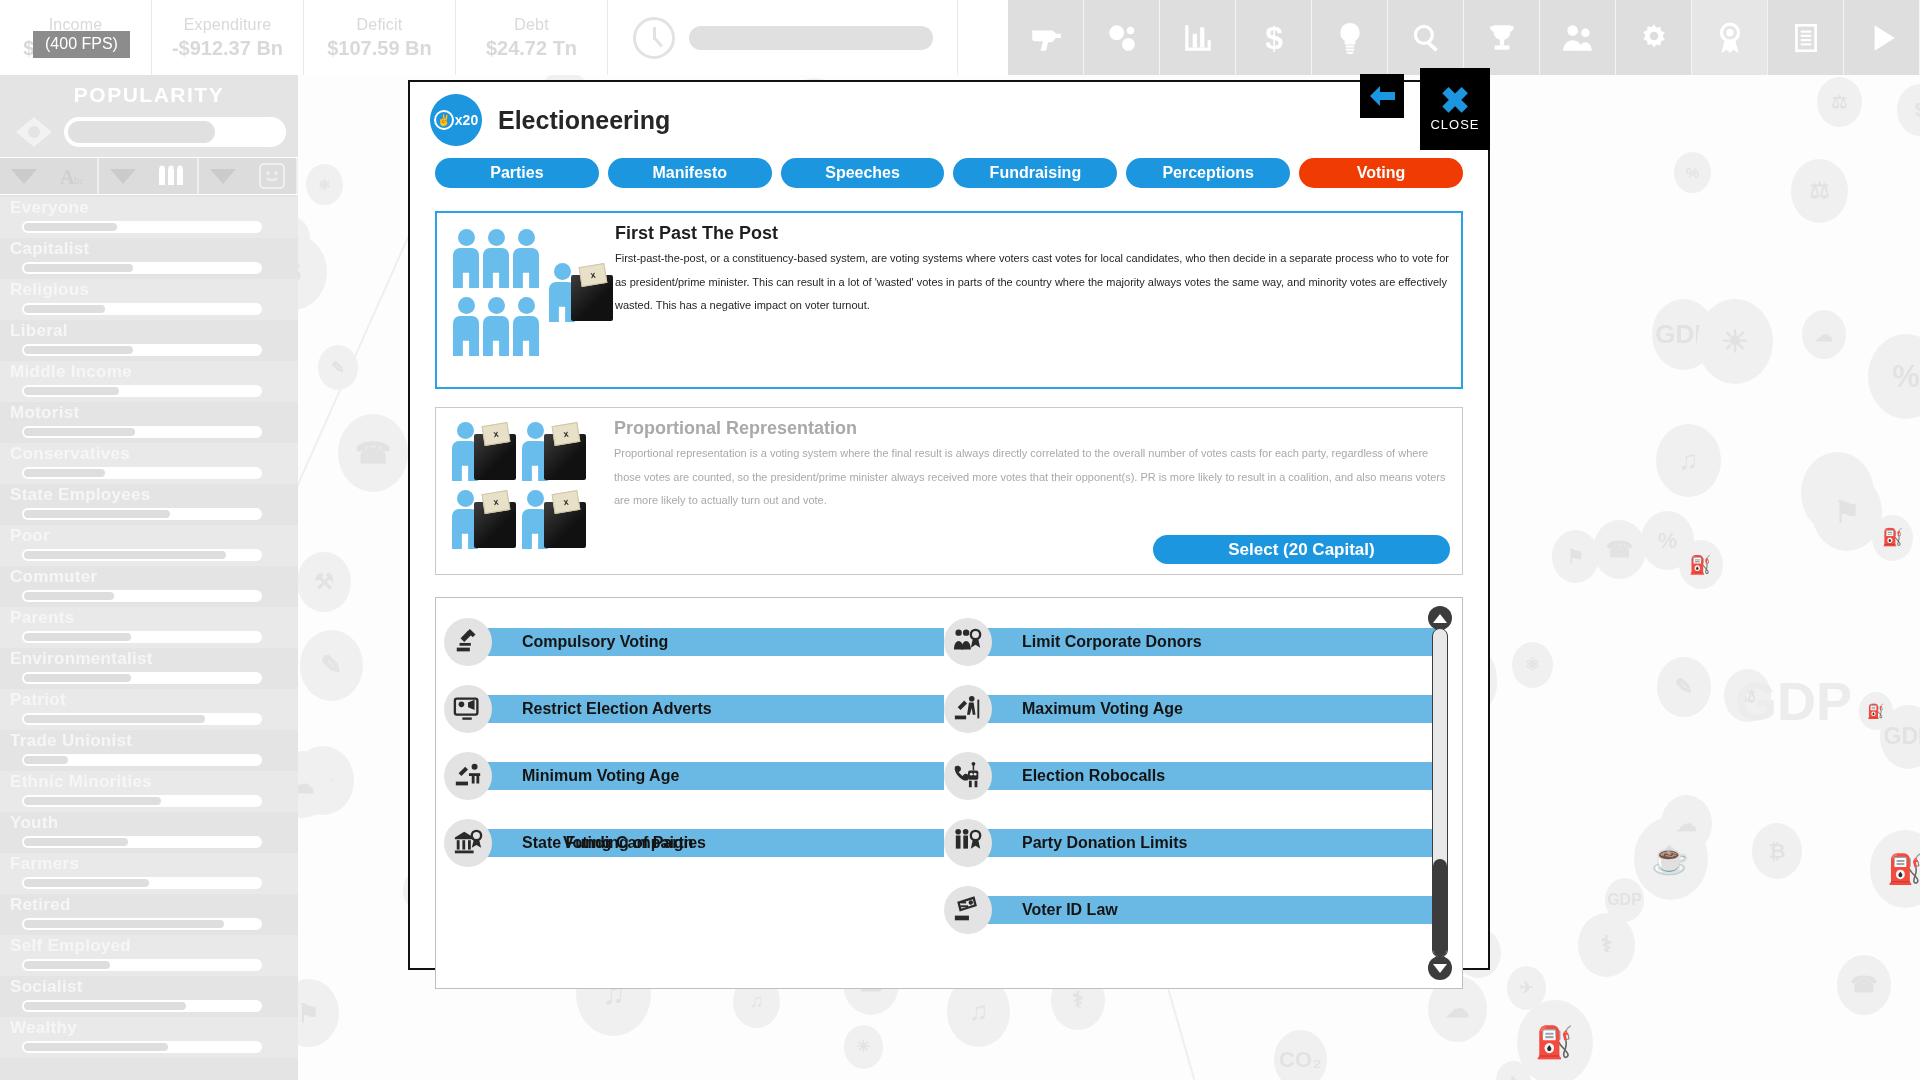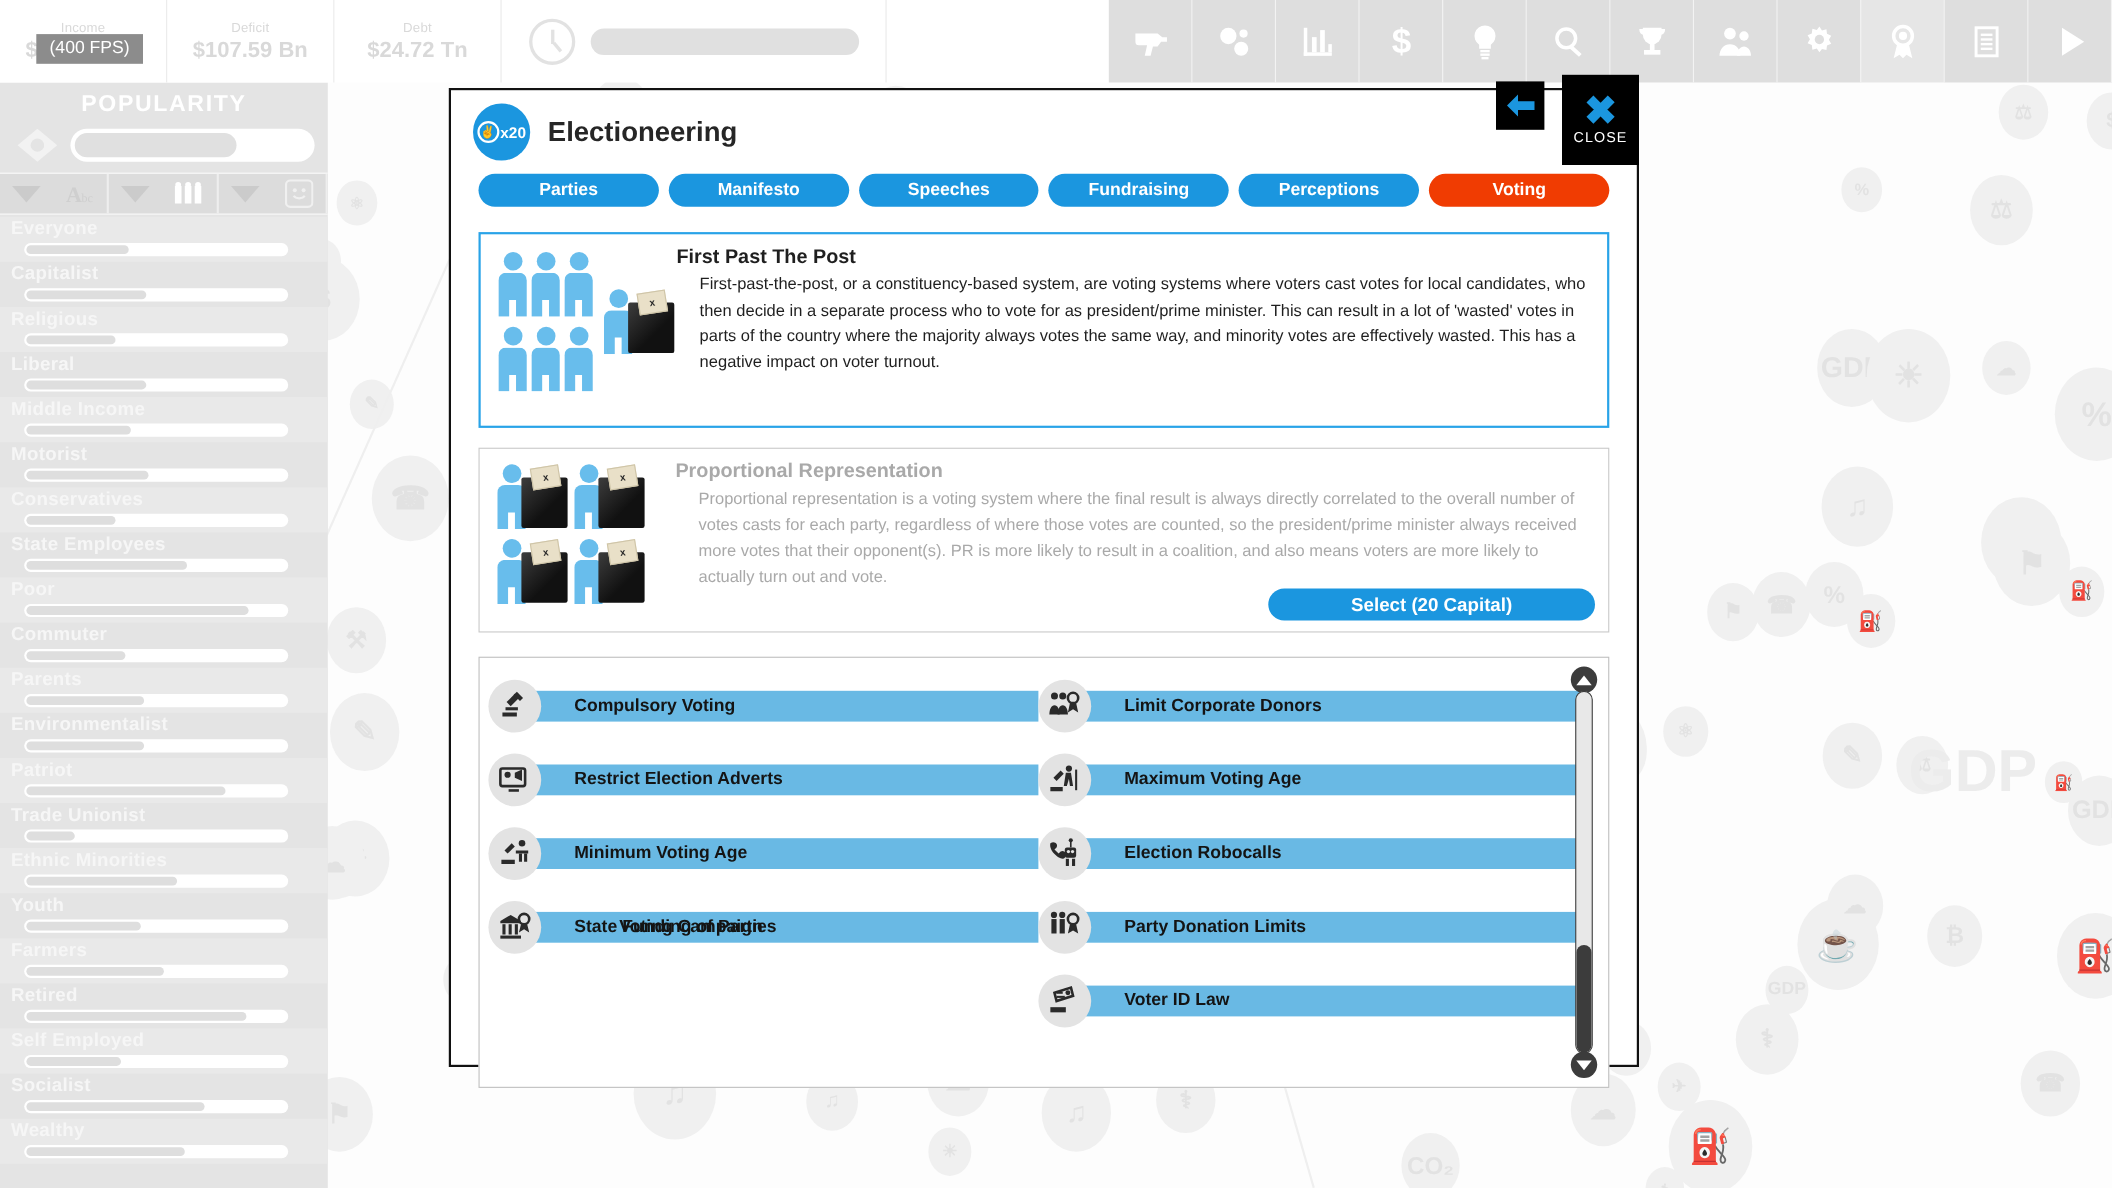--- a/index.html
+++ b/index.html
@@ -33,21 +33,21 @@
     position:absolute; top:0; left:0; width:1920px; height:75px;
     background:#ffffff; z-index:20;
     display:flex; align-items:stretch;
   }
   .stat{
     width:152px; display:flex; flex-direction:column;
     align-items:center; justify-content:center;
     border-right:1px solid #eaeaea;
     color:#d9d9d9;
   }
-  .stat .lbl{ font-size:12px; letter-spacing:.2px; }
+  .stat .lbl{ font-size:16px; letter-spacing:.2px; }
   .stat .val{ font-size:20px; font-weight:bold; margin-top:3px; }
   #fps-badge{
     position:absolute; left:33px; top:31px;
     background:#8c8c8c; color:#ffffff; font-size:16px;
     padding:4px 12px 5px 12px; z-index:30; white-space:nowrap;
   }
   #clock-zone{
     width:350px; display:flex; align-items:center; gap:14px;
     padding-left:25px; border-right:1px solid #eaeaea;
   }
@@ -161,21 +161,21 @@
     display:flex; padding:10px 12px; background:#ffffff;
   }
   #panel-pr{
     margin:18px 25px 0 25px; border:1px solid #c9c9c9; height:168px;
     display:flex; padding:10px 12px; background:#ffffff; position:relative;
   }
   .sys-art{ width:160px; flex:none; position:relative; }
   .sys-body{ flex:1; padding-left:6px; }
   .sys-title{ font-size:18px; font-weight:bold; color:#1f1f1f; }
   .sys-title.muted{ color:#a9a9a9; font-weight:bold;}
-  .sys-desc{ font-size:15px; line-height:23.5px; color:#1f1f1f; margin-top:3px;margin-left:21px; }
+  .sys-desc{ font-size:11px; line-height:23.5px; color:#1f1f1f; margin-top:3px; }
   .sys-desc.muted{ color:#a9a9a9; }
   #select-btn{
     position:absolute; right:12px; bottom:10px; width:297px; height:29px;
     border-radius:15px; background:#1b96df; color:#ffffff;
     font-size:17px; font-weight:bold;
     display:flex; align-items:center; justify-content:center;
   }
 
   
   .person{ position:absolute; width:26px; }
@@ -698,20 +698,24 @@
     </div>
     <div class="wm-line" style="left: 250px; top: 90px; width: 1.6px; height: 1000px; transform: rotate(24deg);"></div>
     <div class="wm-line" style="left: 1050px; top: 60px; width: 1.6px; height: 1040px; transform: rotate(-16deg);"></div>
     <div style="position: absolute; left: 1735px; top: 670px; font-size: 54px; font-weight: bold; color: rgb(236, 236, 236);">GDP</div>
   </div>
 
 <div id="topbar">
   <div class="stat">
     <div class="lbl">Income</div>
     <div class="val">$804.78 Bn</div>
+  </div>
+  <div class="stat">
+    <div class="lbl">Expenditure</div>
+    <div class="val">-$912.37 Bn</div>
   </div>
   <div class="stat">
     <div class="lbl">Deficit</div>
     <div class="val">$107.59 Bn</div>
   </div>
   <div class="stat">
     <div class="lbl">Debt</div>
     <div class="val">$24.72 Tn</div>
   </div>
 

